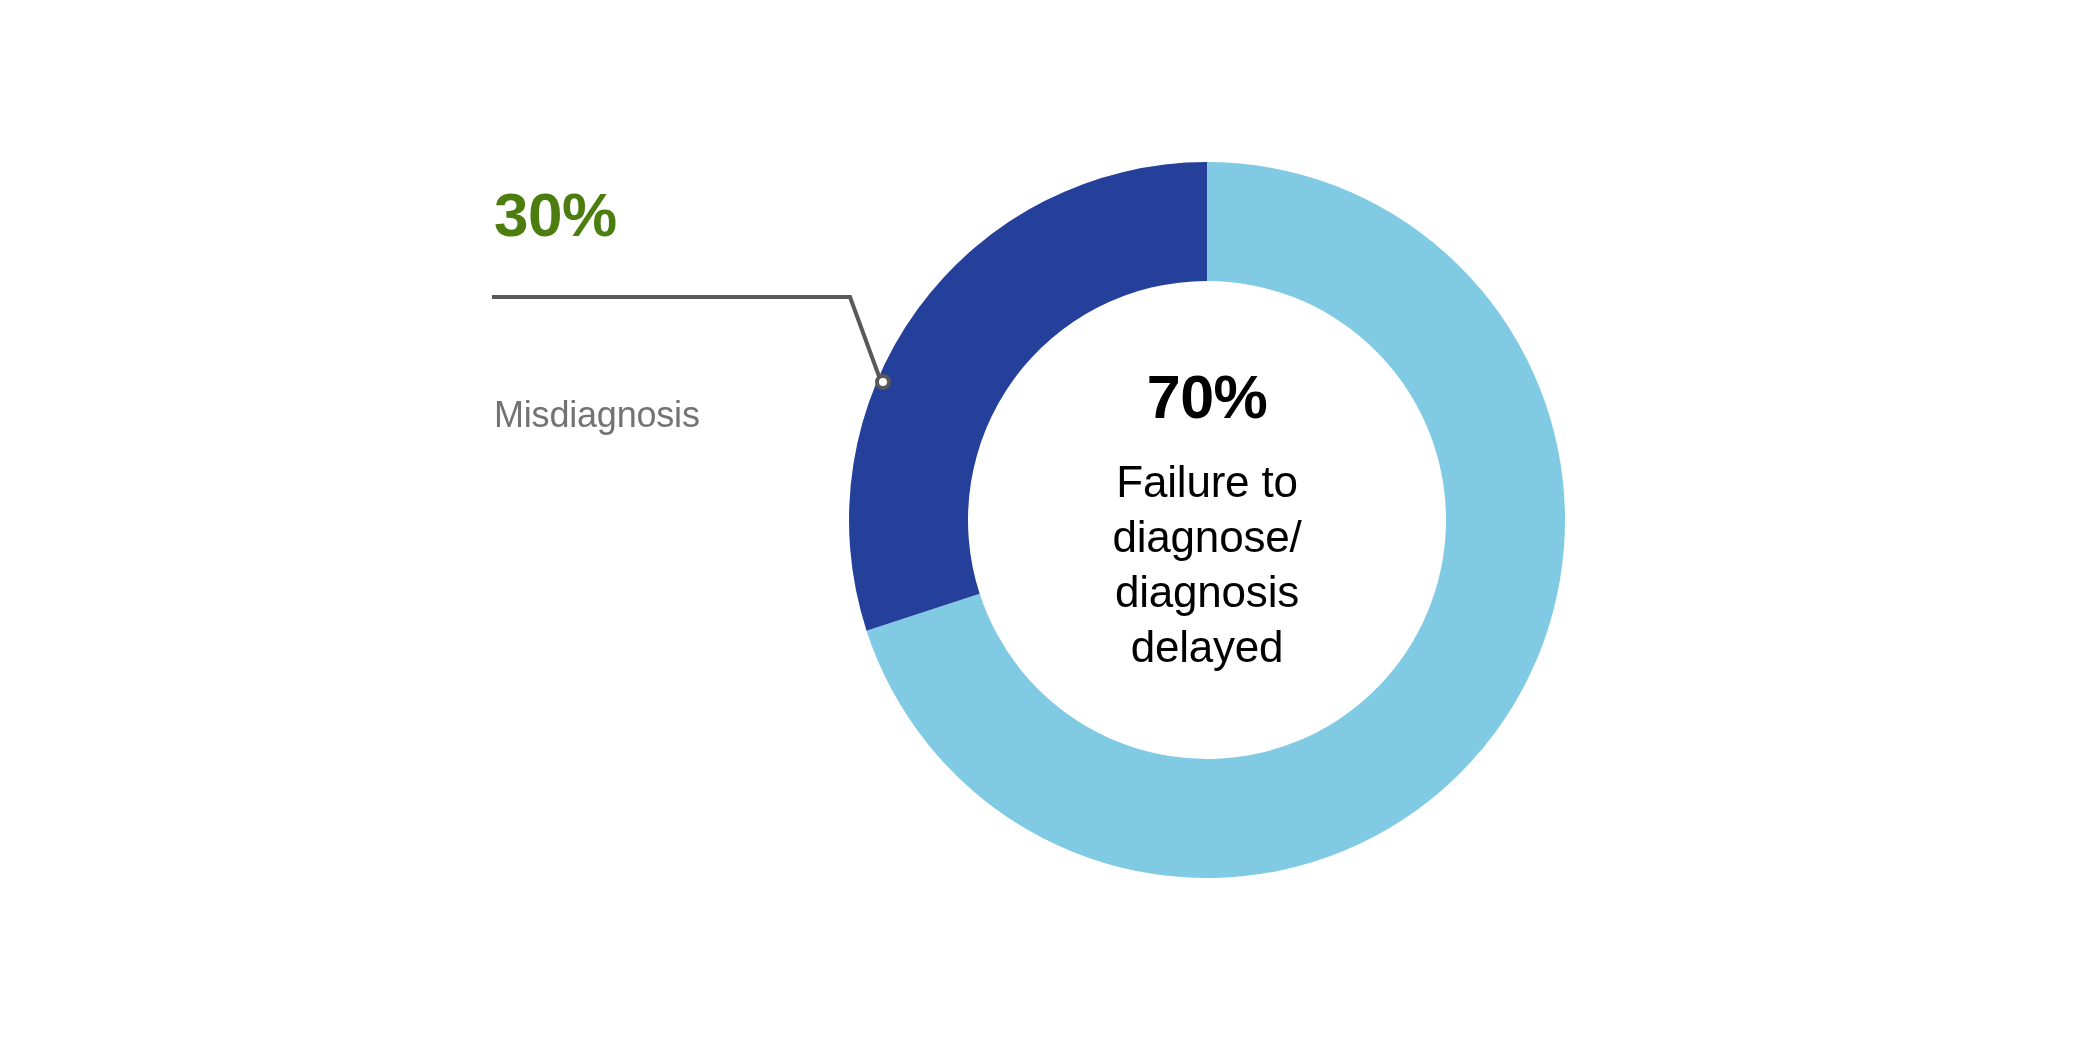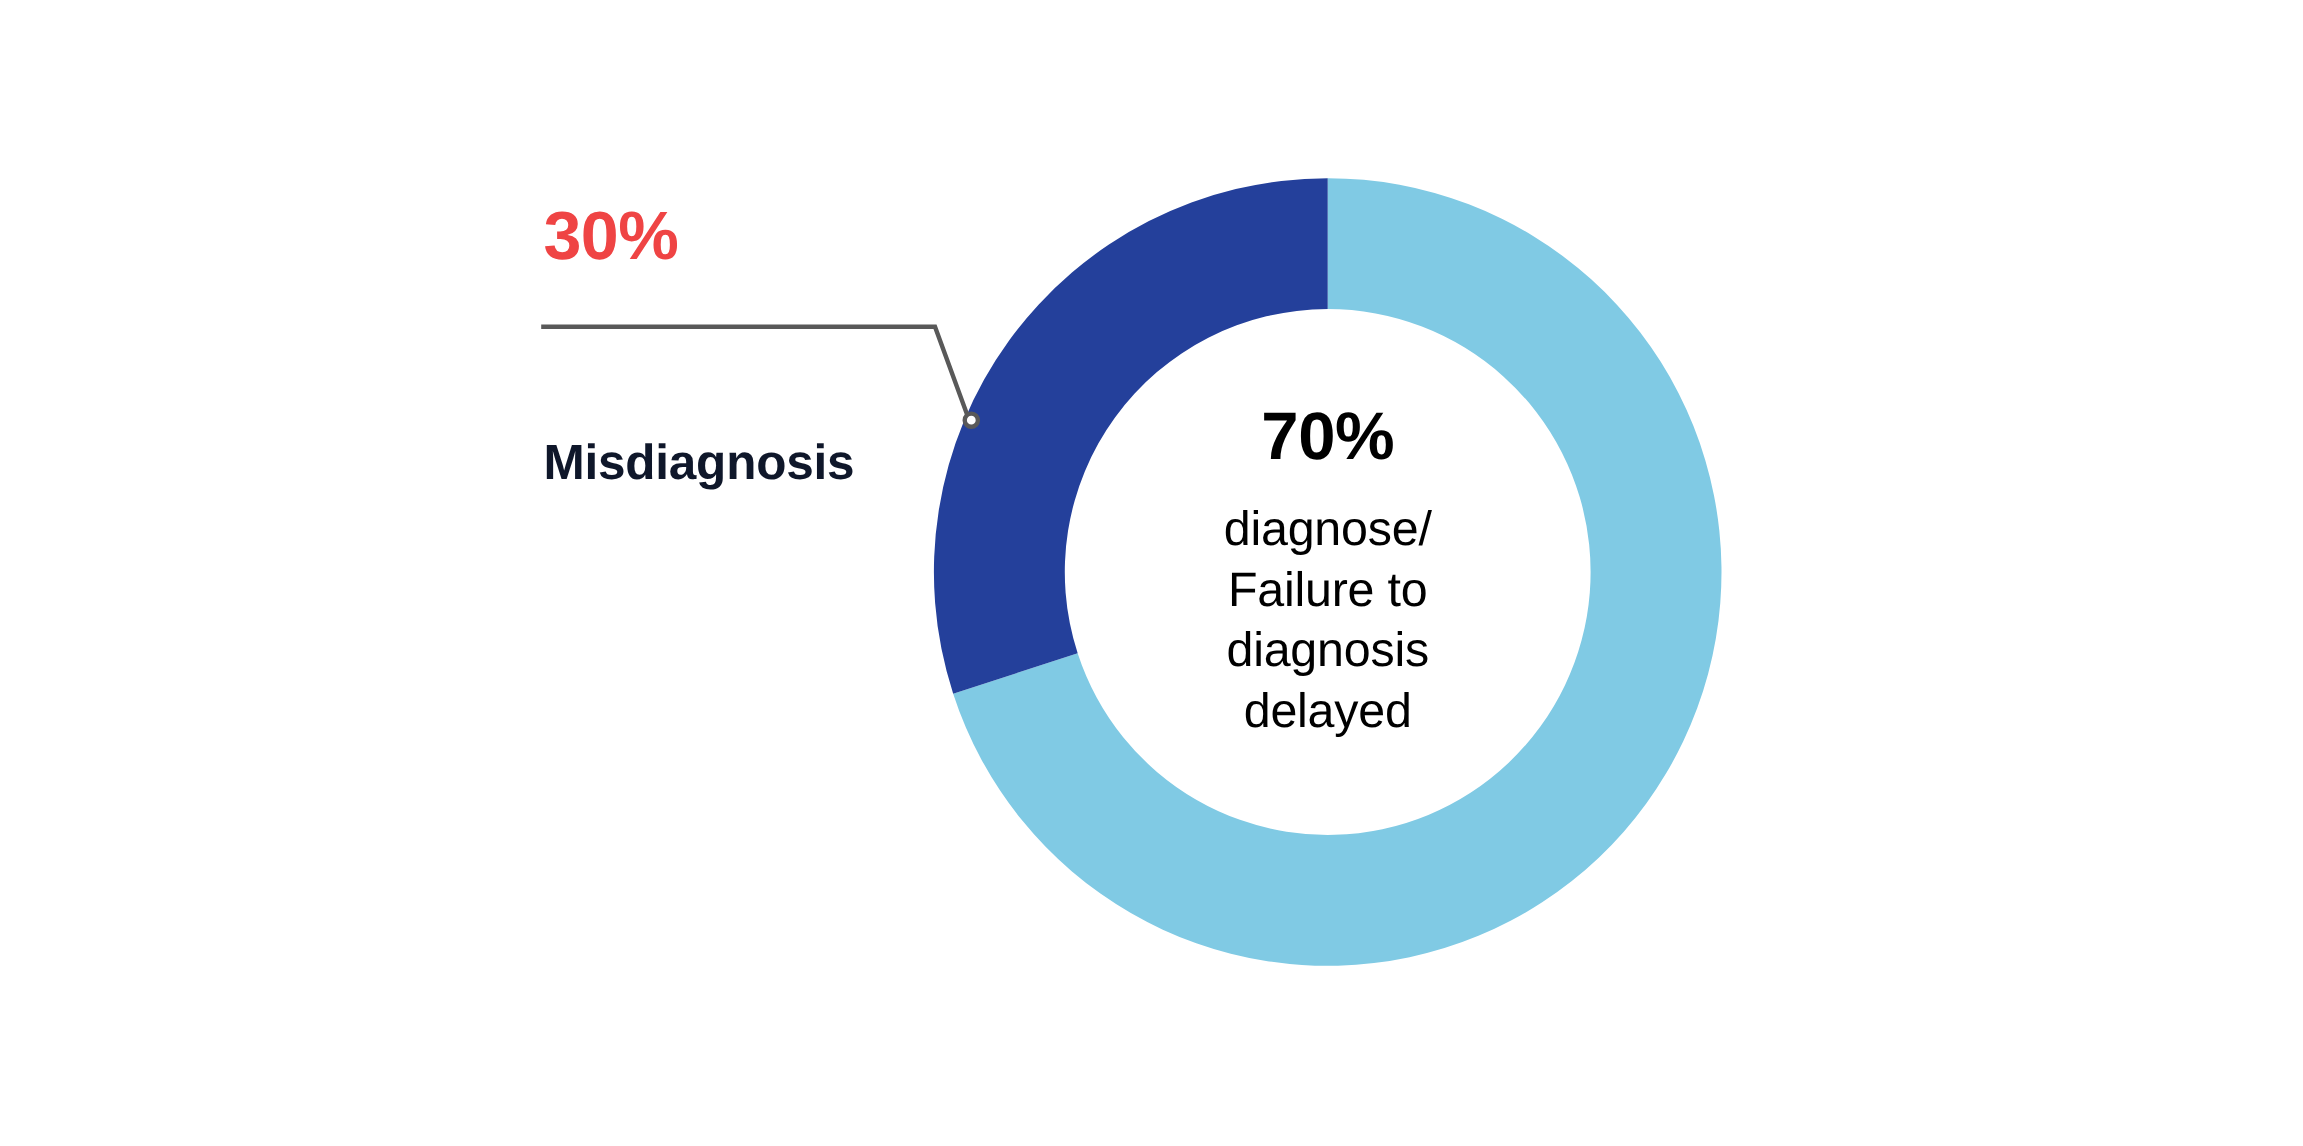--- a/index.html
+++ b/index.html
@@ -59,29 +59,29 @@
   
   #callout {
     position: absolute;
     left: 490px;
     top: 182px;
     width: 420px;
   }
   #callout-pct {
     font-size: 62px;
     font-weight: 700;
-    color: #ef4444;
+    color: #4d7c0f;
     letter-spacing: -0.5px;
     line-height: 1.05;
     margin: 0 0 14px 4px;
   }
   #callout-name {
-    font-size: 45px;
-    font-weight: 700;
-    color: #0f172a;
+    font-size: 36px;
+    font-weight: 400;
+    color: #737373;
     letter-spacing: -0.2px;
     line-height: 1.1;
     margin: 14px 0 0 4px;
   }
   #leader-svg {
     display: block;
     width: 420px;
     height: 120px;
     overflow: visible;
     margin-left: 0;
@@ -97,22 +97,22 @@
 
       <path id="slice-light" fill="#80CAE4" d="M 1207 162 A 358 358 0 1 1 866.521767166335 630.6280839862313 L 979.6974926054584 593.8550616556125 A 239 239 0 1 0 1207 281 Z"></path>
 
       <path id="slice-dark" fill="#24409B" d="M 866.521767166335 630.6280839862312 A 358 358 0 0 1 1207 162 L 1207 281 A 239 239 0 0 0 979.6974926054584 593.8550616556124 Z"></path>
     </g>
   </svg>
 
   <div id="center-label">
     <div id="center-pct">70%</div>
     <div id="center-desc">
+      <span class="dline">Failure to</span>
       <span class="dline">diagnose/</span>
-      <span class="dline">Failure to</span>
       <span class="dline">diagnosis</span>
       <span class="dline">delayed</span>
     </div>
   </div>
 
   <div id="callout">
     <div id="callout-pct">30%</div>
 
     <svg id="leader-svg" viewBox="0 0 420 120">
 

